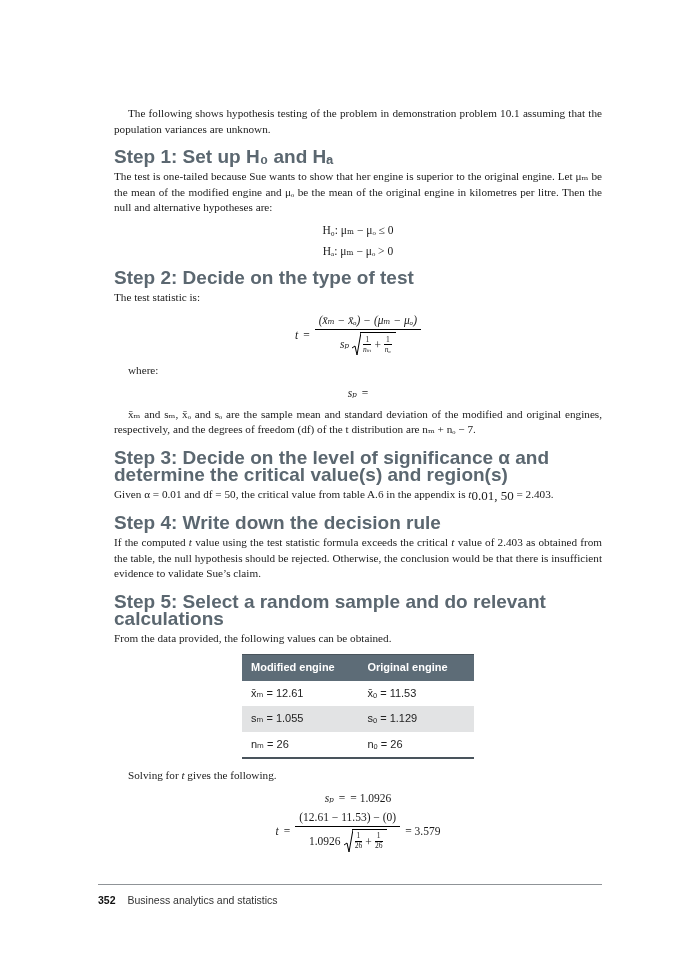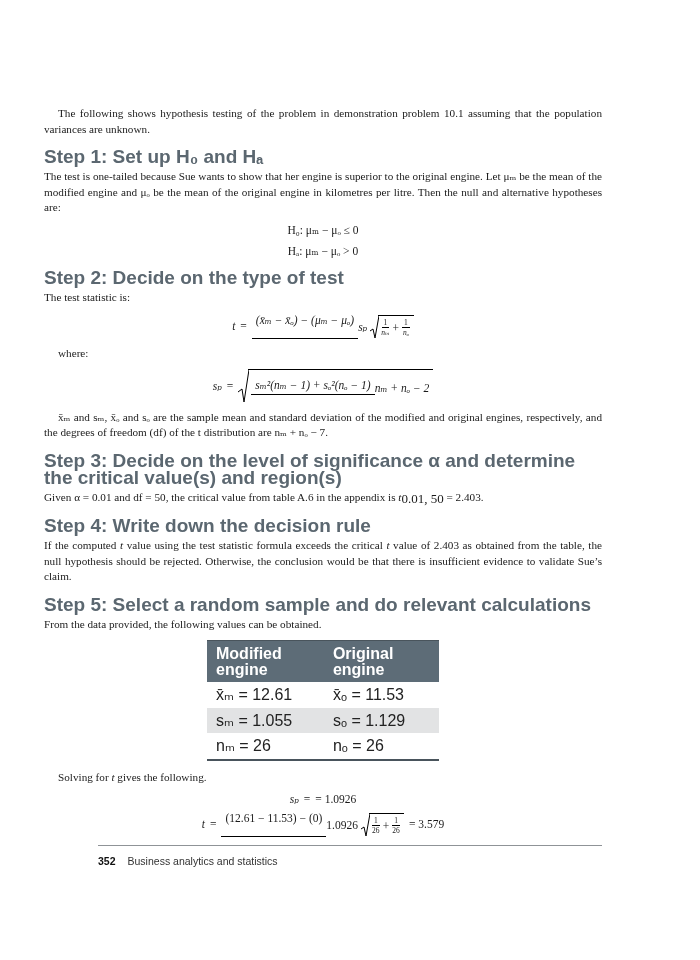--- a/index.html
+++ b/index.html
@@ -2,65 +2,65 @@
 <html style="--heading: #5b6770; --table-header-bg: #5d6c77; --row-alt: #e2e3e4; --rule: #49545c; --footer-rule: #8f9397;"><head>
 <meta charset="utf-8">
 <style>
   :root{
     --heading:#5b6770; --table-header-bg:#5d6c77; --row-alt:#e2e3e4;
     --rule:#49545c; --footer-rule:#8f9397;
   }
   html,body{margin:0;padding:0;background:#ffffff;}
   .page{
     position:relative; width:700px; height:960px; margin:0 auto; background:#fff;
-    box-sizing:border-box; padding:106px 98px 0 44px; overflow:hidden;
+    box-sizing:border-box; padding:106px 98px 0 114px; overflow:hidden;
     font-family:"Liberation Serif","DejaVu Serif",serif; font-size:11.2px;
     line-height:15.5px; color:#1a1a1a;
   }
   p{margin:0; text-align:justify;}
   .indent{text-indent:14px;}
   h2.step{
     font-family:"Liberation Sans","DejaVu Sans",sans-serif; font-weight:bold;
     font-size:19px; line-height:17px; color:var(--heading);
     margin:11px 0 4px 0; text-align:left;
   }
   .var{font-style:italic;}
   .eq-line{
     display:flex; justify-content:center; align-items:center; gap:5px;
     margin:6px 0; font-size:11.5px; line-height:14px; text-align:center;
   }
   .eq-line.hyp{margin:7px 0 3px 0;}
   
-  .frac{display:inline-flex; flex-direction:row; align-items:center; vertical-align:middle;}
+  .frac{display:inline-flex; flex-direction:column; align-items:center; vertical-align:middle;}
   .frac>.num{align-self:stretch; text-align:center; border-bottom:1px solid #000; padding:0 4px 2px 4px;}
   .frac>.den{padding-top:2px; display:flex; align-items:center; justify-content:center; gap:3px;}
   
   .sfrac{display:inline-flex; flex-direction:column; align-items:center; font-size:7.5px; line-height:8.5px; vertical-align:middle;}
   .sfrac>.t{border-bottom:1px solid #000; padding:0 2px;}
   .sfrac>.b{padding-top:0.5px;}
   
   .sqrt{display:inline-flex; align-items:stretch;}
   .rad-svg{align-self:stretch; height:auto;}
   .radicand{border-top:1px solid #000; margin-left:-1px; padding:2px 4px 1px 3px; display:flex; align-items:center; gap:3px;}
   
   .engine-table{
     width:232px; margin:8px auto 4px auto; border-collapse:collapse;
-    font-family:"Liberation Sans","DejaVu Sans",sans-serif; font-size:16px;
+    font-family:"Liberation Sans","DejaVu Sans",sans-serif; font-size:11px;
     border-top:1px solid var(--rule); border-bottom:2px solid var(--rule);
   }
   .engine-table th{
     background:var(--table-header-bg); color:#fff; text-align:left;
     font-weight:bold; padding:5px 9px; width:116px;
   }
   .engine-table td{padding:5px 9px; color:#222;margin-top:33px;}
   .engine-table tr.alt td{background:var(--row-alt);}
   .sub{font-size:13px; vertical-align:-2px;}
   
   .footer{
-    position:absolute; left:98px; right:98px; top:845px;
+    position:absolute; left:98px; right:98px; top:884px;
     border-top:1px solid var(--footer-rule); padding-top:8px;
     font-family:"Liberation Sans","DejaVu Sans",sans-serif; font-size:10.5px;
     color:#333; display:flex; align-items:baseline; gap:12px;
   }
   .footer .pg{font-weight:bold; color:#111;}
 </style>
 </head>
 <body>
 
 <div class="page">
@@ -105,31 +105,20 @@
         </span>
       </span>
     </span>
   </div>
 
   <p style="text-indent:14px;">where:</p>
 
   <div class="eq-line" style="margin:7px 0;">
     <span class="var">sₚ</span>
     <span>=</span>
-    <span class="sqrt">
-      <svg class="rad-svg" width="11" viewBox="0 0 11 34" preserveAspectRatio="none">
-          <polyline points="0,23 4,20 6,33 11,0.6" fill="none" stroke="#000" stroke-width="1" vector-effect="non-scaling-stroke"></polyline>
-        </svg>
-      <span class="radicand">
-        <span class="frac">
-          <span class="num var">sₘ²(nₘ − 1) + sₒ²(nₒ − 1)</span>
-          <span class="den var">nₘ + nₒ − 2</span>
-        </span>
-      </span>
-    </span>
   </div>
 
   <p class="indent">x̄ₘ and sₘ, x̄ₒ and sₒ are the sample mean and standard deviation of the modified and original engines, respectively, and the degrees of freedom (df) of the t distribution are nₘ + nₒ − 7.</p>
 
   <h2 class="step">Step 3: Decide on the level of significance α and determine the critical value(s) and region(s)</h2>
   <p>
     <span>Given α = 0.01 and df = 50, the critical value from table A.6 in the appendix is </span><span class="var">t</span><span class="sub">0.01, 50</span><span> = 2.403.</span>
   </p>
 
   <h2 class="step">Step 4: Write down the decision rule</h2>

